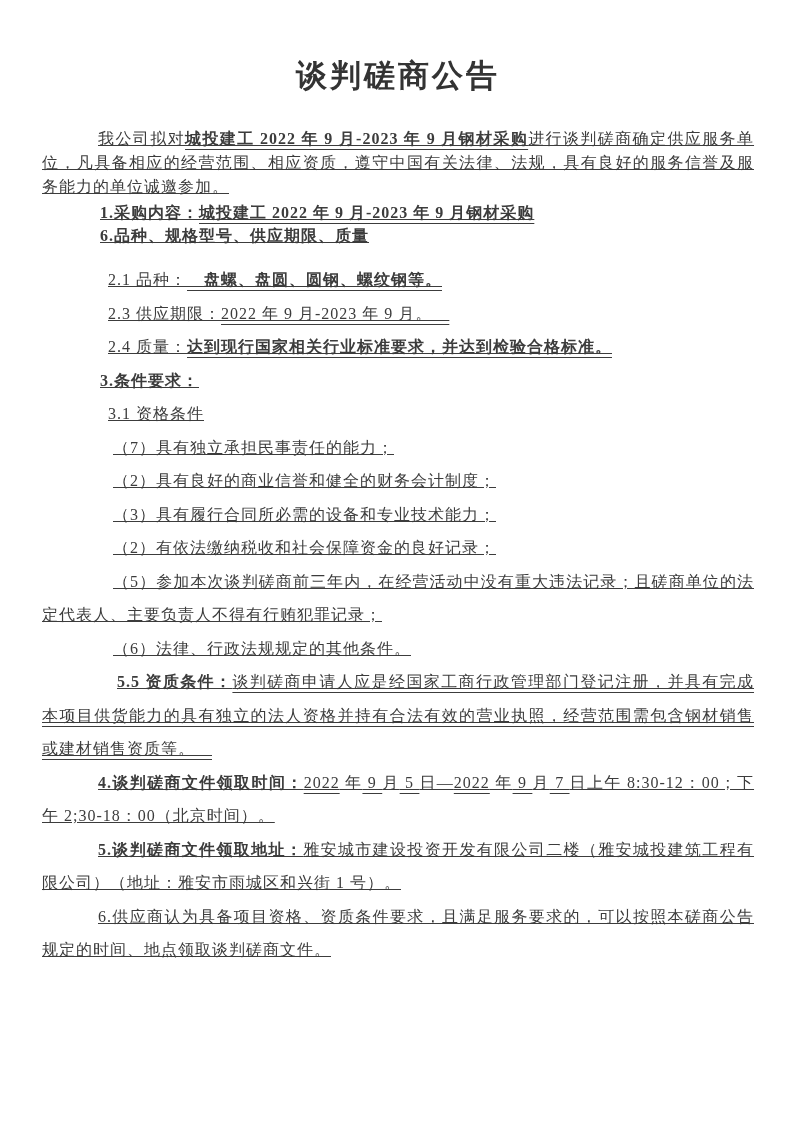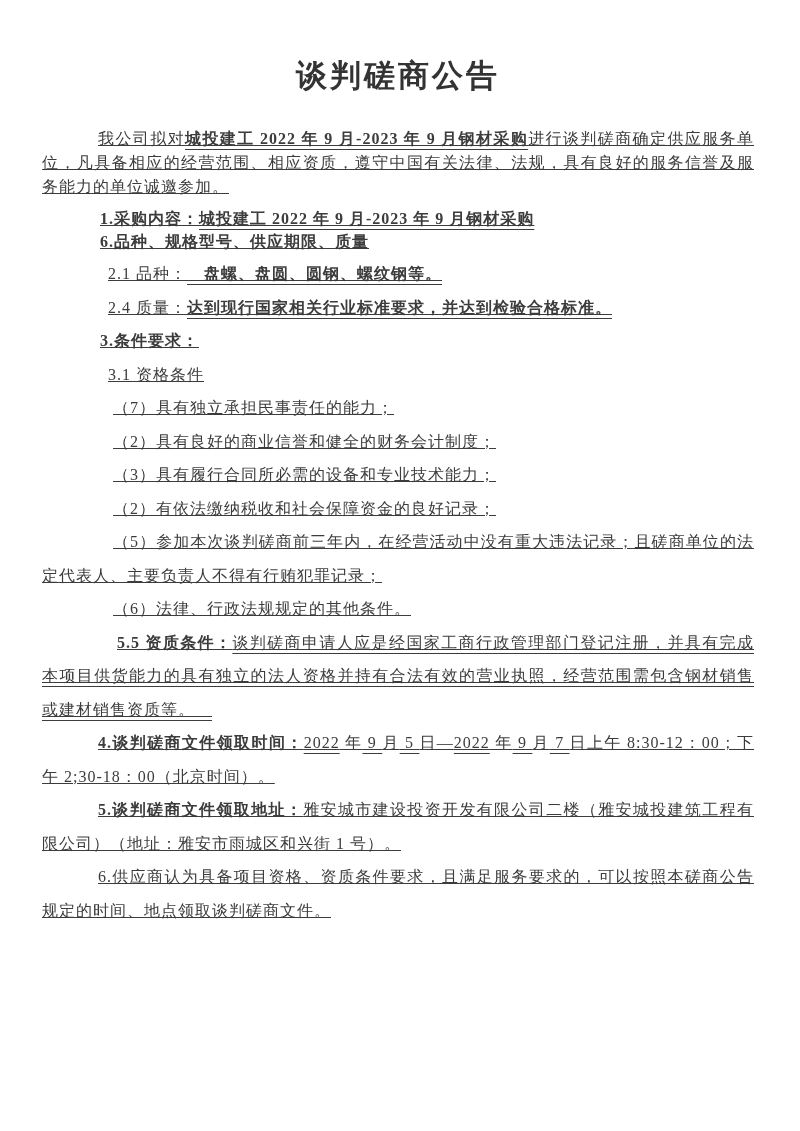--- a/index.html
+++ b/index.html
@@ -27,22 +27,22 @@
     letter-spacing: 3px;
     color: #333333;
   }
   .body-text { font-size: 16px; letter-spacing: 1px; text-align: justify; }
   .intro {
     margin-top: 30px;
     line-height: 24px;
     text-indent: 56px;
   }
   .tight { line-height: 23px; }
-  .mt1 { margin-top: 8px; }
-  .spaced { margin-top: 4px; }
+  .mt1 { margin-top: 2px; }
+  .spaced { margin-top: 16px; }
   .sp { line-height: 33.5px; }
   .i56 { text-indent: 56px; }
   .i58 { text-indent: 58px; }
   .i66 { text-indent: 66px; }
   .i71 { text-indent: 71px; }
   .i75 { text-indent: 75px; }
   .b { font-weight: bold; }
   .u {
     text-decoration: underline;
     text-underline-offset: 5px;
@@ -56,20 +56,21 @@
 
   <h1 class="title">谈判磋商公告</h1>
 
   <p class="body-text intro"><span>我公司拟对</span><span class="b u">城投建工 2022 年 9 月-2023 年 9 月钢材采购</span><span>进行谈判磋商确定供应服务单位，凡具备相应的经营范围、相应资质，遵守中国有关法律、法规，具有良好的服务信誉及服务能力的单位诚邀参加。</span></p>
 
   <p class="body-text tight i58 mt1"><span class="b">1.采购内容：</span><span class="b u">城投建工 2022 年 9 月-2023 年 9 月钢材采购</span></p>
   <p class="body-text tight i58"><span class="b">6.品种、规格型号、供应期限、质量</span></p>
 
   <div class="spaced">
     <p class="body-text sp i66"><span>2.1 品种：</span><span class="b u">　盘螺、盘圆、圆钢、螺纹钢等。</span></p>
+    <p class="body-text sp i66"><span>2.3 供应期限：</span><span class="u">2022 年 9 月-2023 年 9 月。　</span></p>
     <p class="body-text sp i66"><span>2.4 质量：</span><span class="b u">达到现行国家相关行业标准要求，并达到检验合格标准。</span></p>
     <p class="body-text sp i58"><span class="b">3.条件要求：</span></p>
     <p class="body-text sp i66"><span>3.1 资格条件</span></p>
     <p class="body-text sp i71"><span>（7）具有独立承担民事责任的能力；</span></p>
     <p class="body-text sp i71"><span>（2）具有良好的商业信誉和健全的财务会计制度；</span></p>
     <p class="body-text sp i71"><span>（3）具有履行合同所必需的设备和专业技术能力；</span></p>
     <p class="body-text sp i71"><span>（2）有依法缴纳税收和社会保障资金的良好记录；</span></p>
     <p class="body-text sp i71"><span>（5）参加本次谈判磋商前三年内，在经营活动中没有重大违法记录；且磋商单位的法定代表人、主要负责人不得有行贿犯罪记录；</span></p>
     <p class="body-text sp i71"><span>（6）法律、行政法规规定的其他条件。</span></p>
     <p class="body-text sp i75"><span class="b">5.5 资质条件：</span><span class="u">谈判磋商申请人应是经国家工商行政管理部门登记注册，并具有完成本项目供货能力的具有独立的法人资格并持有合法有效的营业执照，经营范围需包含钢材销售或建材销售资质等。　</span></p>

